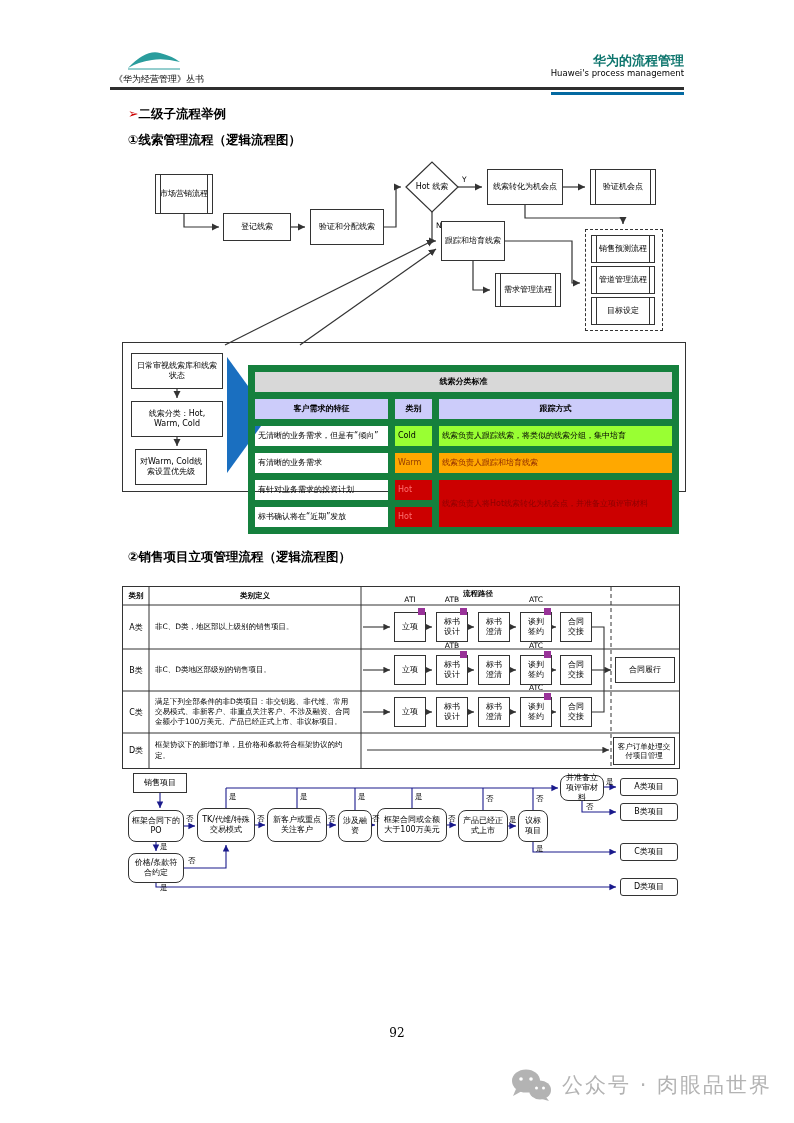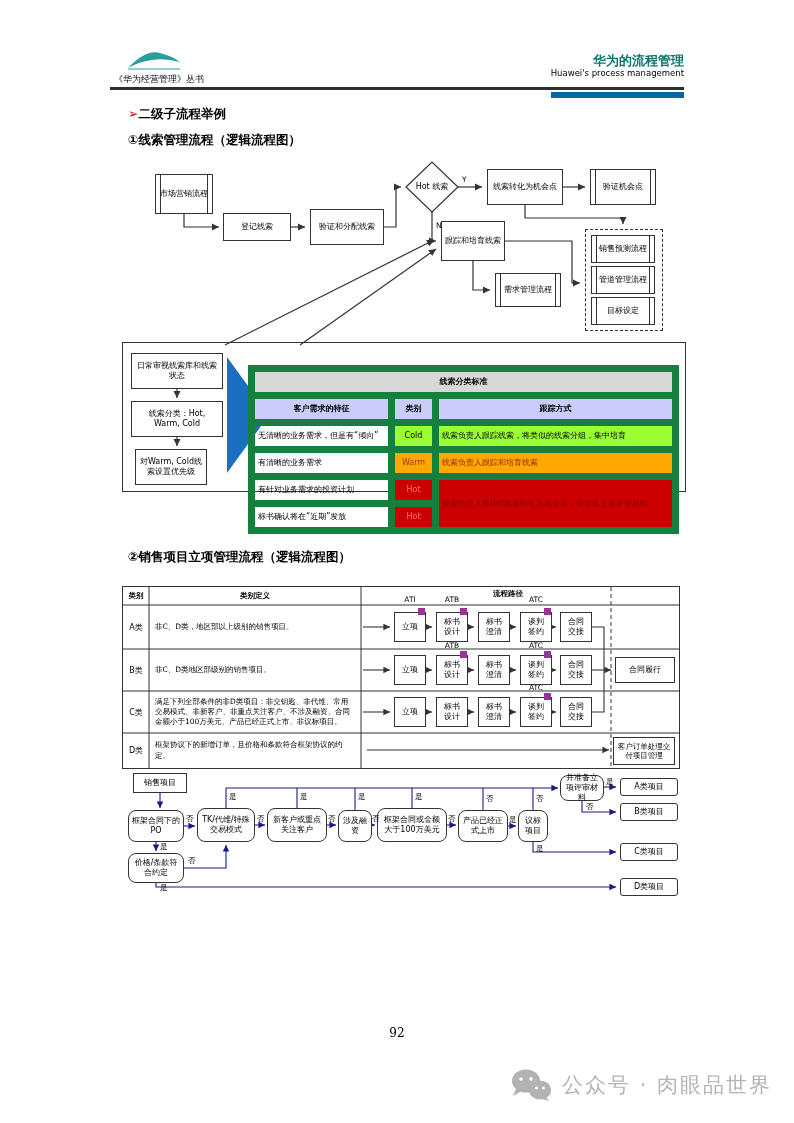--- a/index.html
+++ b/index.html
@@ -21,33 +21,33 @@
   .cattxt{position:absolute;font-size:8px;display:flex;align-items:center;justify-content:center}
   table.cls{border-collapse:collapse;table-layout:fixed;width:424px;font-size:8px}
   table.cls th,table.cls td{border:7px solid #15803d;padding:2px 3px;line-height:1.15;height:16px;overflow:hidden}
   .ttl{background:#d8d8d8;height:20px;text-align:center;font-weight:bold}
   .hdr{background:#ccccfa;text-align:center;font-weight:bold;height:18px}
   .cold{background:#99ff33}
   .warm{background:#ffa800;color:#8b2500}
   .hotbg{background:#cc0000}
   .hotlbl{color:#ff7070}
   .hottxt{color:#8b0000}
-  .ctr{text-align:center}
+  .ctr{text-align:left}
   .title-line{position:absolute;font-size:12.5px;font-weight:bold}
 </style>
 </head>
 <body>
 
 <svg class="layer" style="left:126px;top:46px" width="56" height="26">
   <path d="M2 22 Q20 3 34 7 Q46 10 54 16 Q38 12 26 14 Q12 16 2 22 Z" fill="#2a9d9d"></path>
   <path d="M2 23 H54" stroke="#2a9d9d" stroke-width="1"></path>
 </svg>
 <div class="abs" style="left:114px;top:73px;font-size:9px">《华为经营管理》丛书</div>
 <div class="abs" style="left:404px;top:52px;width:280px;text-align:right;font-size:13px;font-weight:bold;color:#0f766e">华为的流程管理</div>
-<div class="abs" style="left:404px;top:68px;width:280px;text-align:right;font-size:8.5px"><span style="border-bottom:6px solid #0369a1;padding-bottom:14px">Huawei's process management</span></div>
+<div class="abs" style="left:404px;top:68px;width:280px;text-align:right;font-size:8.5px"><span style="border-bottom:3px solid #0369a1;padding-bottom:14px">Huawei's process management</span></div>
 <div class="abs" style="left:110px;top:87px;width:574px;height:2.5px;background:#2e2e2e"></div>
 
 <div class="title-line" style="left:128px;top:106px"><span style="color:#cc0000">➢</span><span>二级子流程举例</span></div>
 <div class="title-line" style="left:128px;top:132px">①线索管理流程（逻辑流程图）</div>
 
 <svg class="layer" style="left:110px;top:160px" width="580" height="195">
   <defs>
     <marker id="a1" markerWidth="8" markerHeight="8" refX="6" refY="3" orient="auto">
         <path d="M0,0 L6,3 L0,6 Z" fill="#333"></path>
       </marker>
@@ -172,21 +172,21 @@
         <path d="M345,125 H351" marker-end="url(#a3)"></path>
         <path d="M387,125 H393" marker-end="url(#a3)"></path>
         <path d="M429,125 H433" marker-end="url(#a3)"></path>
       <path d="M469,125 H481 V83"></path>
       <path d="M244,163 H486" marker-end="url(#a3)"></path>
     </g>
   </svg>
 
   <div class="cattxt" style="left:0;top:0;width:26px;height:18px;font-weight:bold;font-size:7.5px">类别</div>
   <div class="cattxt" style="left:26px;top:0;width:212px;height:18px;font-weight:bold;font-size:7.5px">类别定义</div>
-  <div class="lbl" style="left:340px;top:3px;width:60px;text-align:right;font-weight:bold">流程路径</div>
+  <div class="lbl" style="left:340px;top:3px;width:60px;text-align:left;font-weight:bold">流程路径</div>
   <div class="lbl" style="left:272px;top:9px;width:30px;text-align:center">ATI</div>
   <div class="lbl" style="left:314px;top:9px;width:30px;text-align:center">ATB</div>
   <div class="lbl" style="left:398px;top:9px;width:30px;text-align:center">ATC</div>
   <div class="lbl" style="left:314px;top:55px;width:30px;text-align:center">ATB</div>
   <div class="lbl" style="left:398px;top:55px;width:30px;text-align:center">ATC</div>
   <div class="lbl" style="left:398px;top:97px;width:30px;text-align:center">ATC</div>
 
   <div class="cattxt" style="left:0;top:18px;width:26px;height:44px">A类</div>
   <div class="deftxt" style="left:32px;top:18px;width:200px;height:44px">非C、D类，地区部以上级别的销售项目。</div>
   <div class="cattxt" style="left:0;top:62px;width:26px;height:42px">B类</div>

